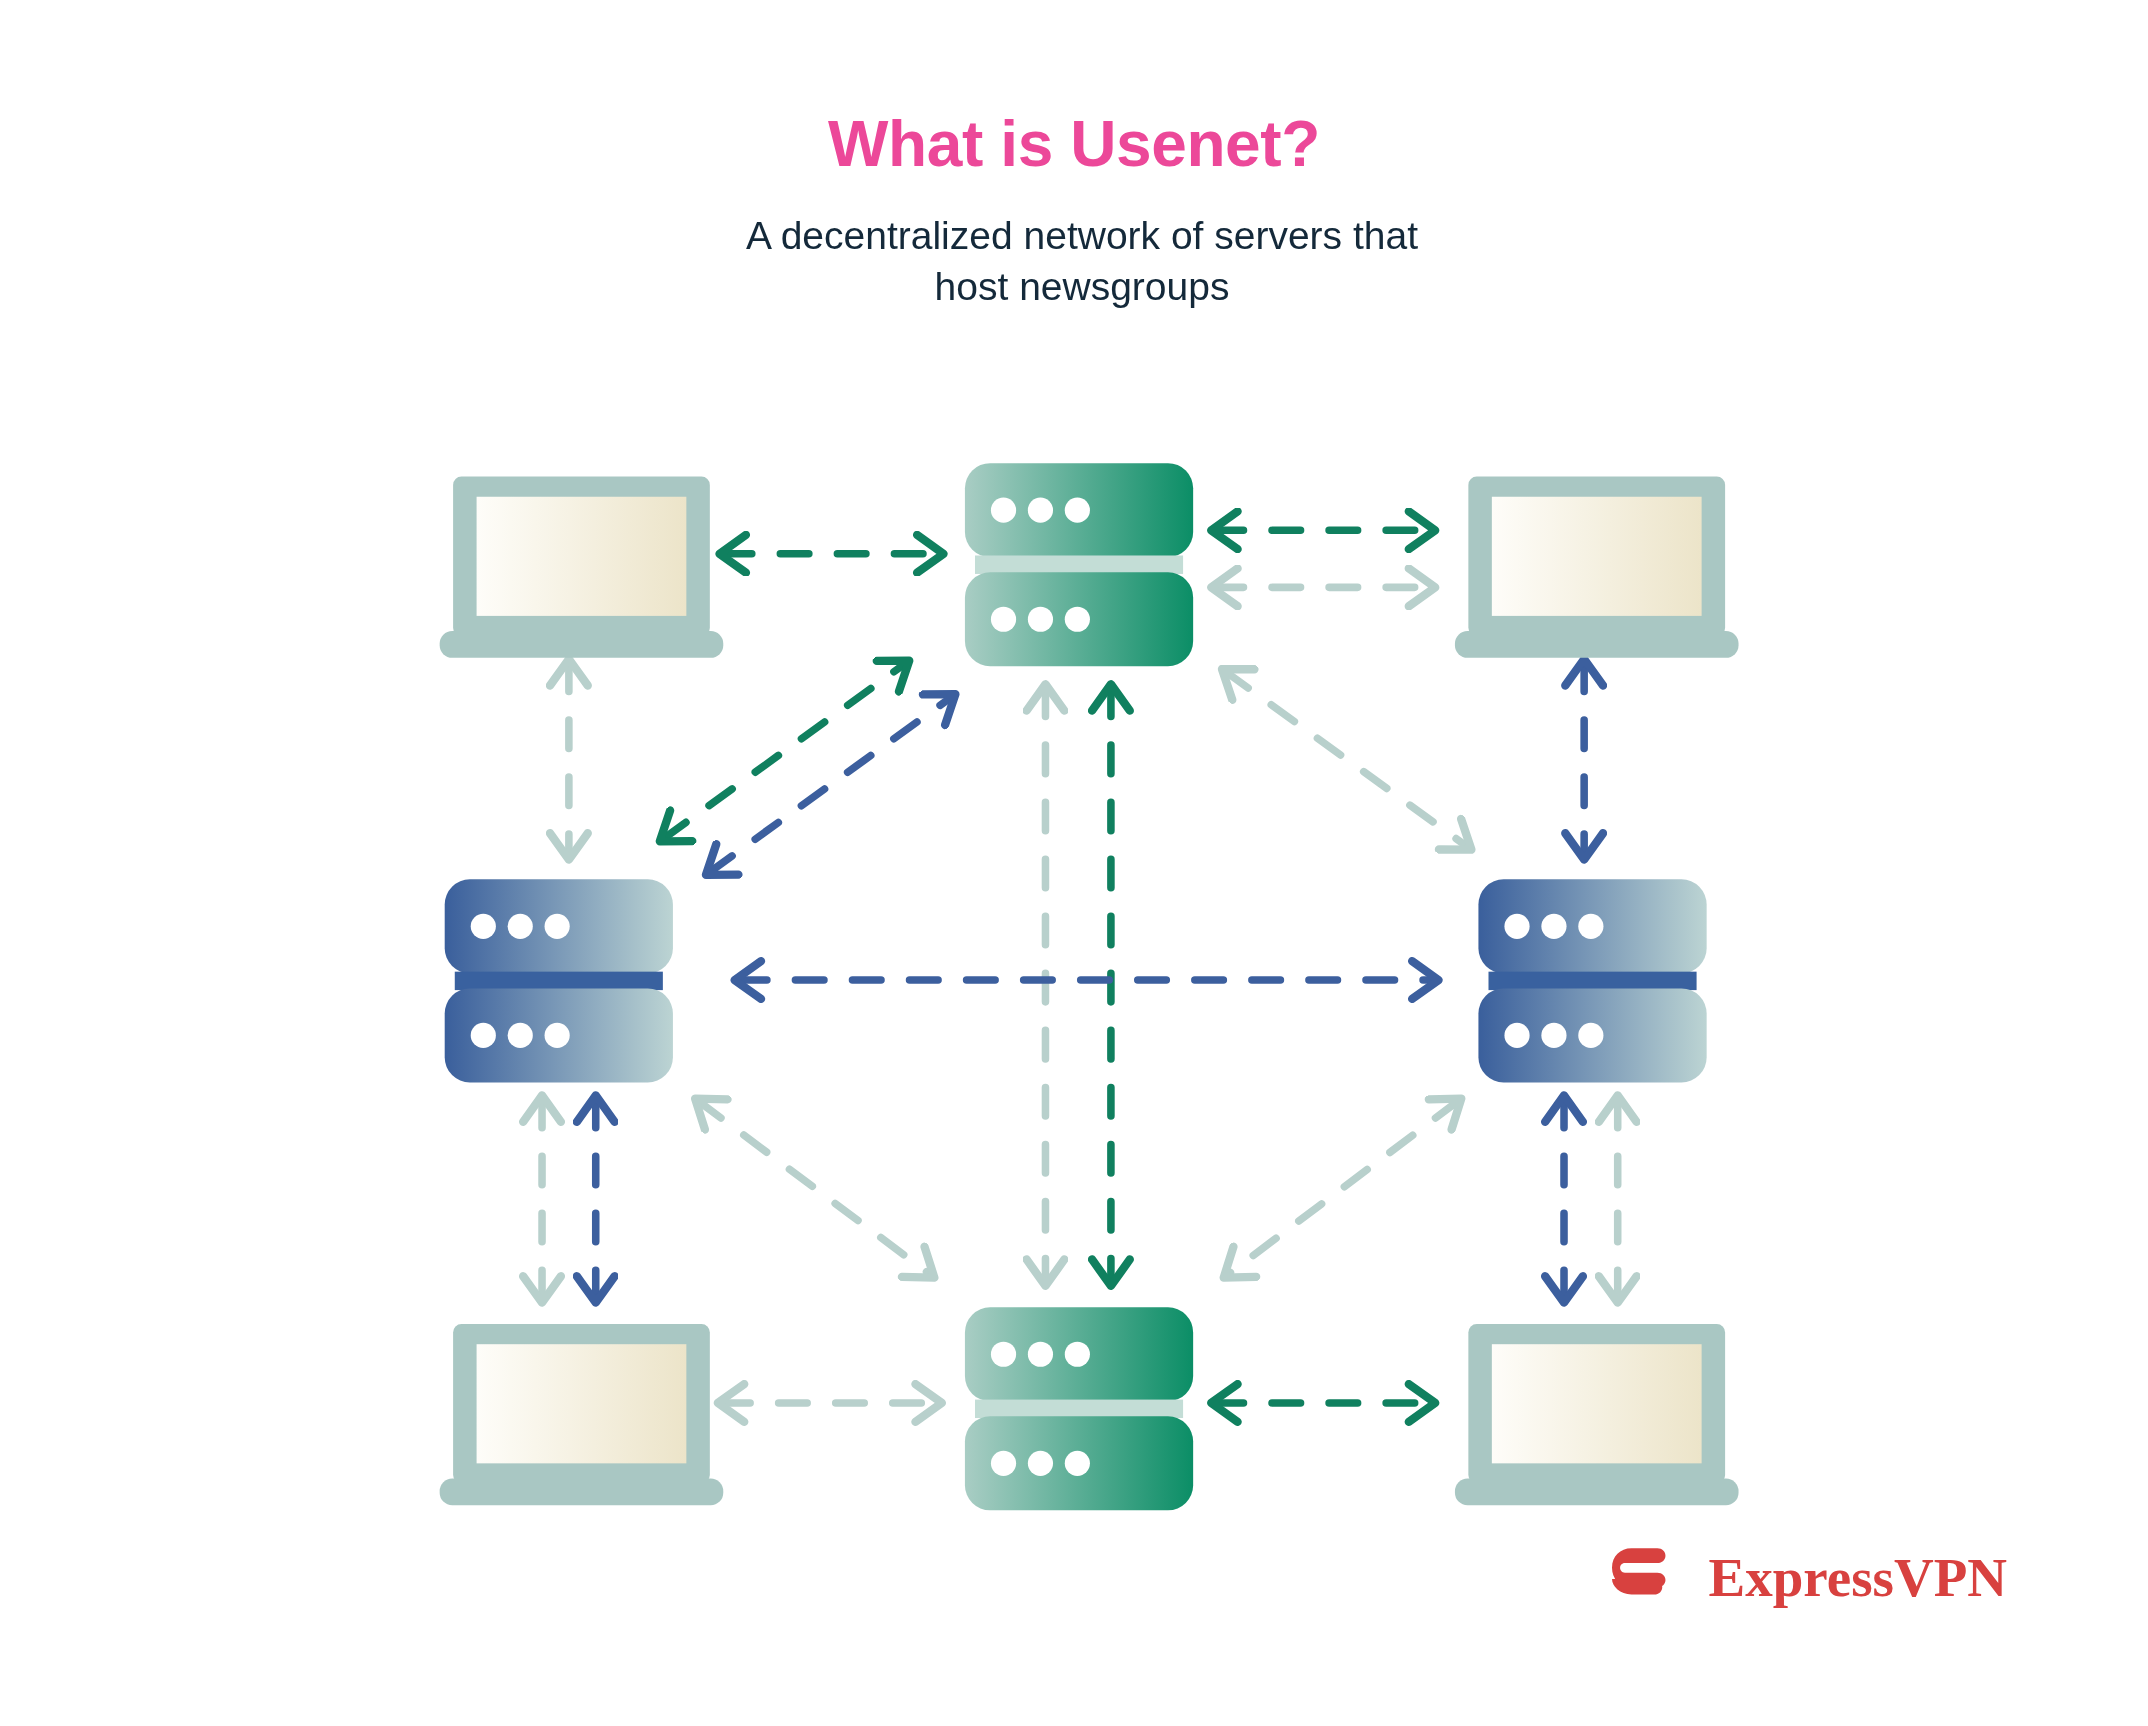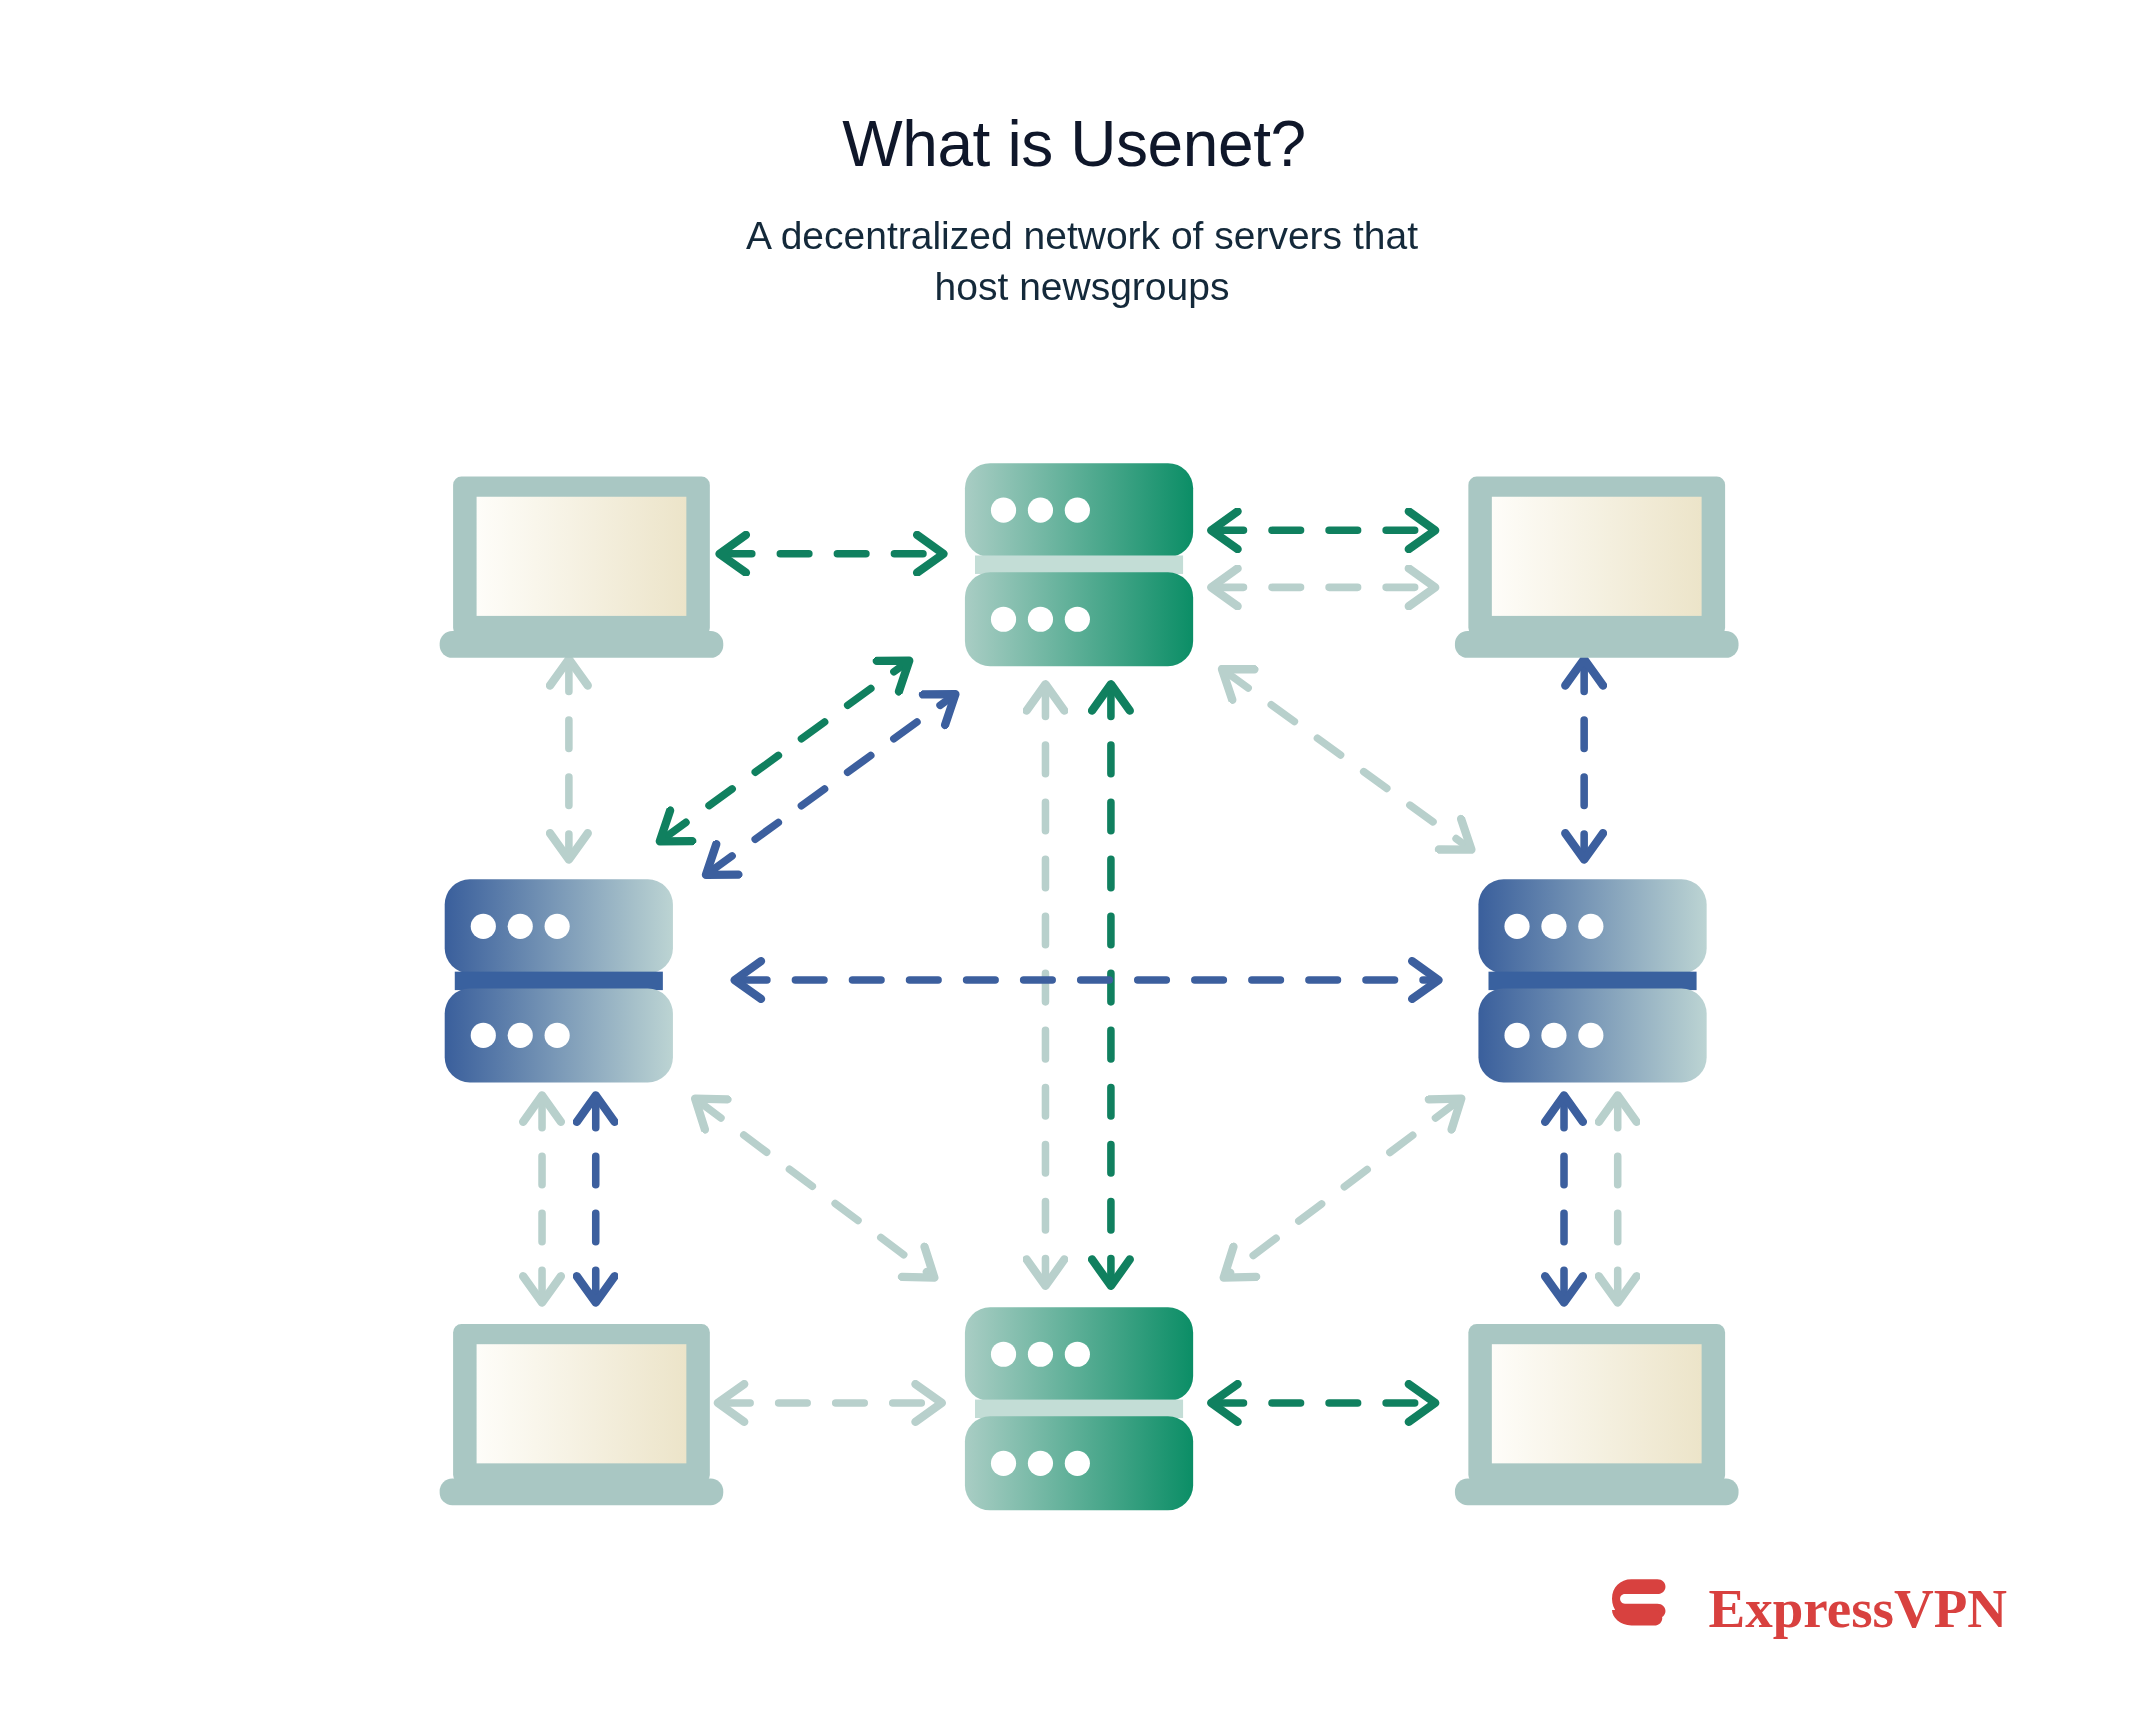--- a/index.html
+++ b/index.html
@@ -27,22 +27,22 @@
     position: absolute;
     top: 0;
     left: 0;
     width: 2148px;
     text-align: center;
     padding-top: 109px;
     box-sizing: border-box;
   }
   .title {
     font-size: 64px;
-    font-weight: 400;
-    color: #0f172a;
+    font-weight: 700;
+    color: #ec4899;
     letter-spacing: -0.4px;
     line-height: 1.1;
     margin: 0;
   }
   .subtitle {
     margin: 32px 0 0 16px;
     font-size: 39px;
     font-weight: 400;
     color: #14293a;
     line-height: 1.3;
@@ -60,21 +60,21 @@
   .diagram svg {
     width: 2148px;
     height: 1726px;
     display: block;
   }
 
   
   .logo {
     position: absolute;
     right: 141px;
-    bottom: 77px;
+    bottom: 108px;
     display: flex;
     align-items: center;
     gap: 16px;
   }
   .logo-mark { width: 81px; height: 81px; display: block; }
   .logo-text {
     font-family: "Liberation Serif", serif;
     font-size: 55px;
     font-weight: 700;
     color: #d8413f;

